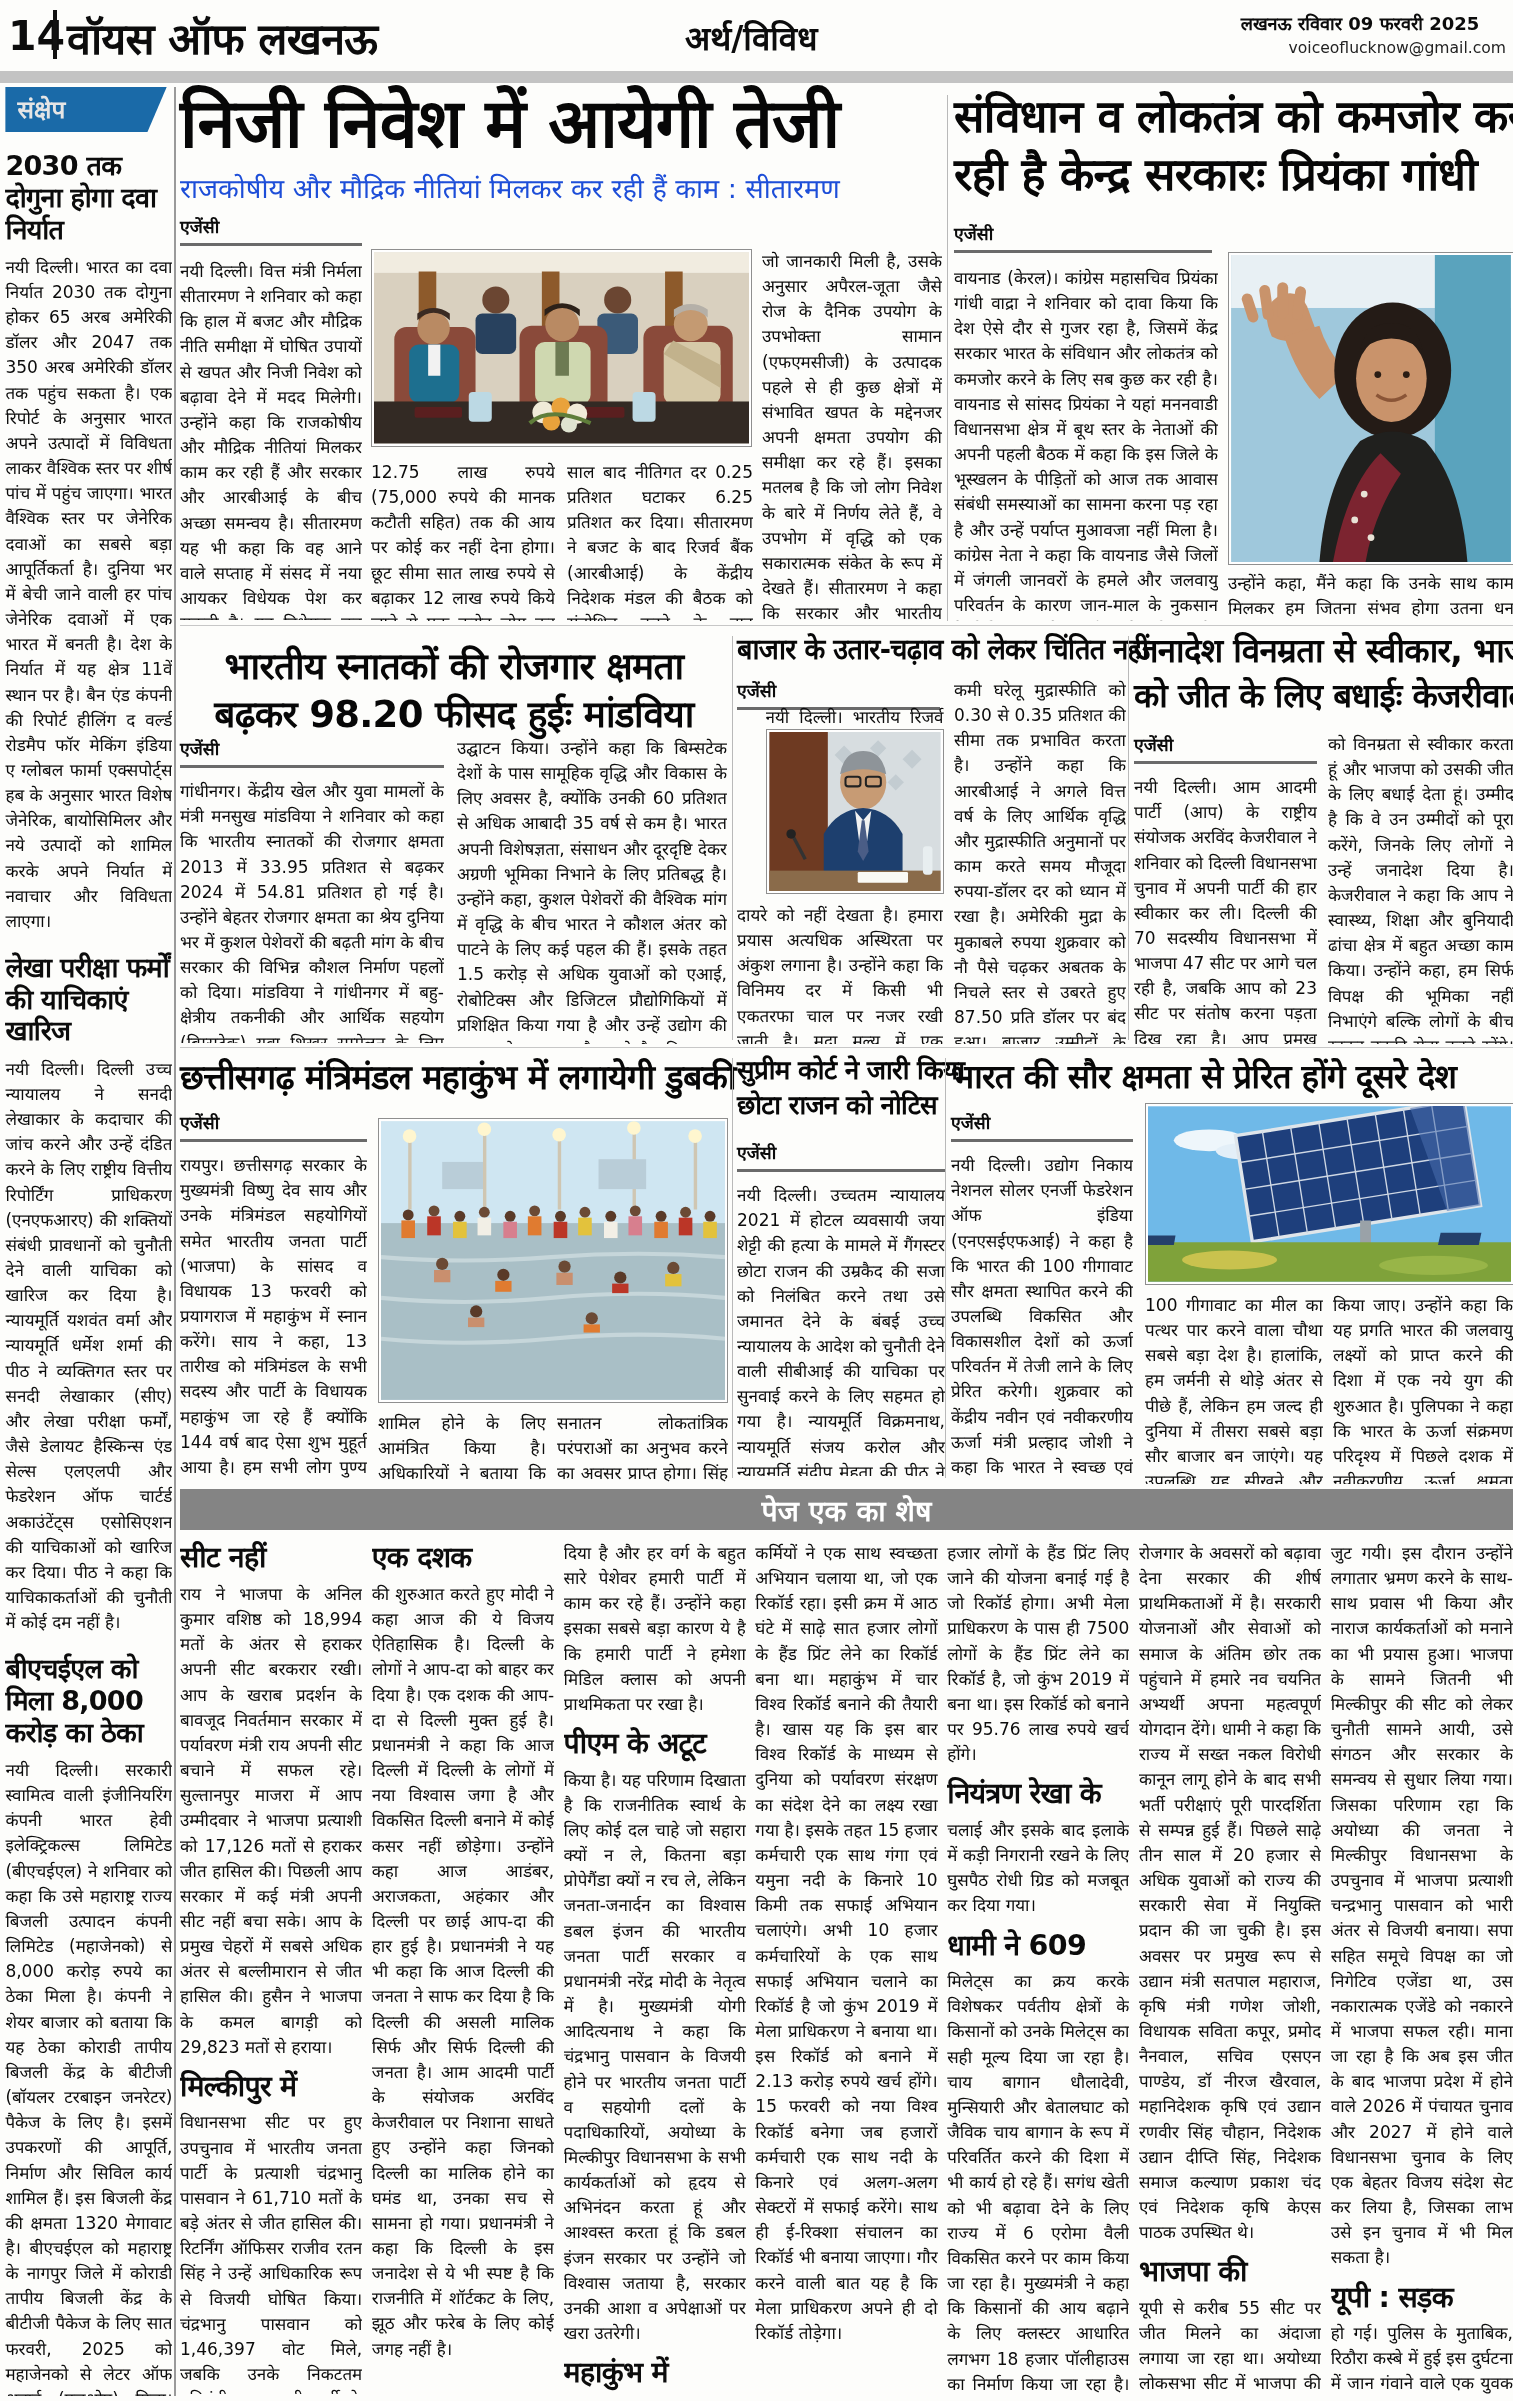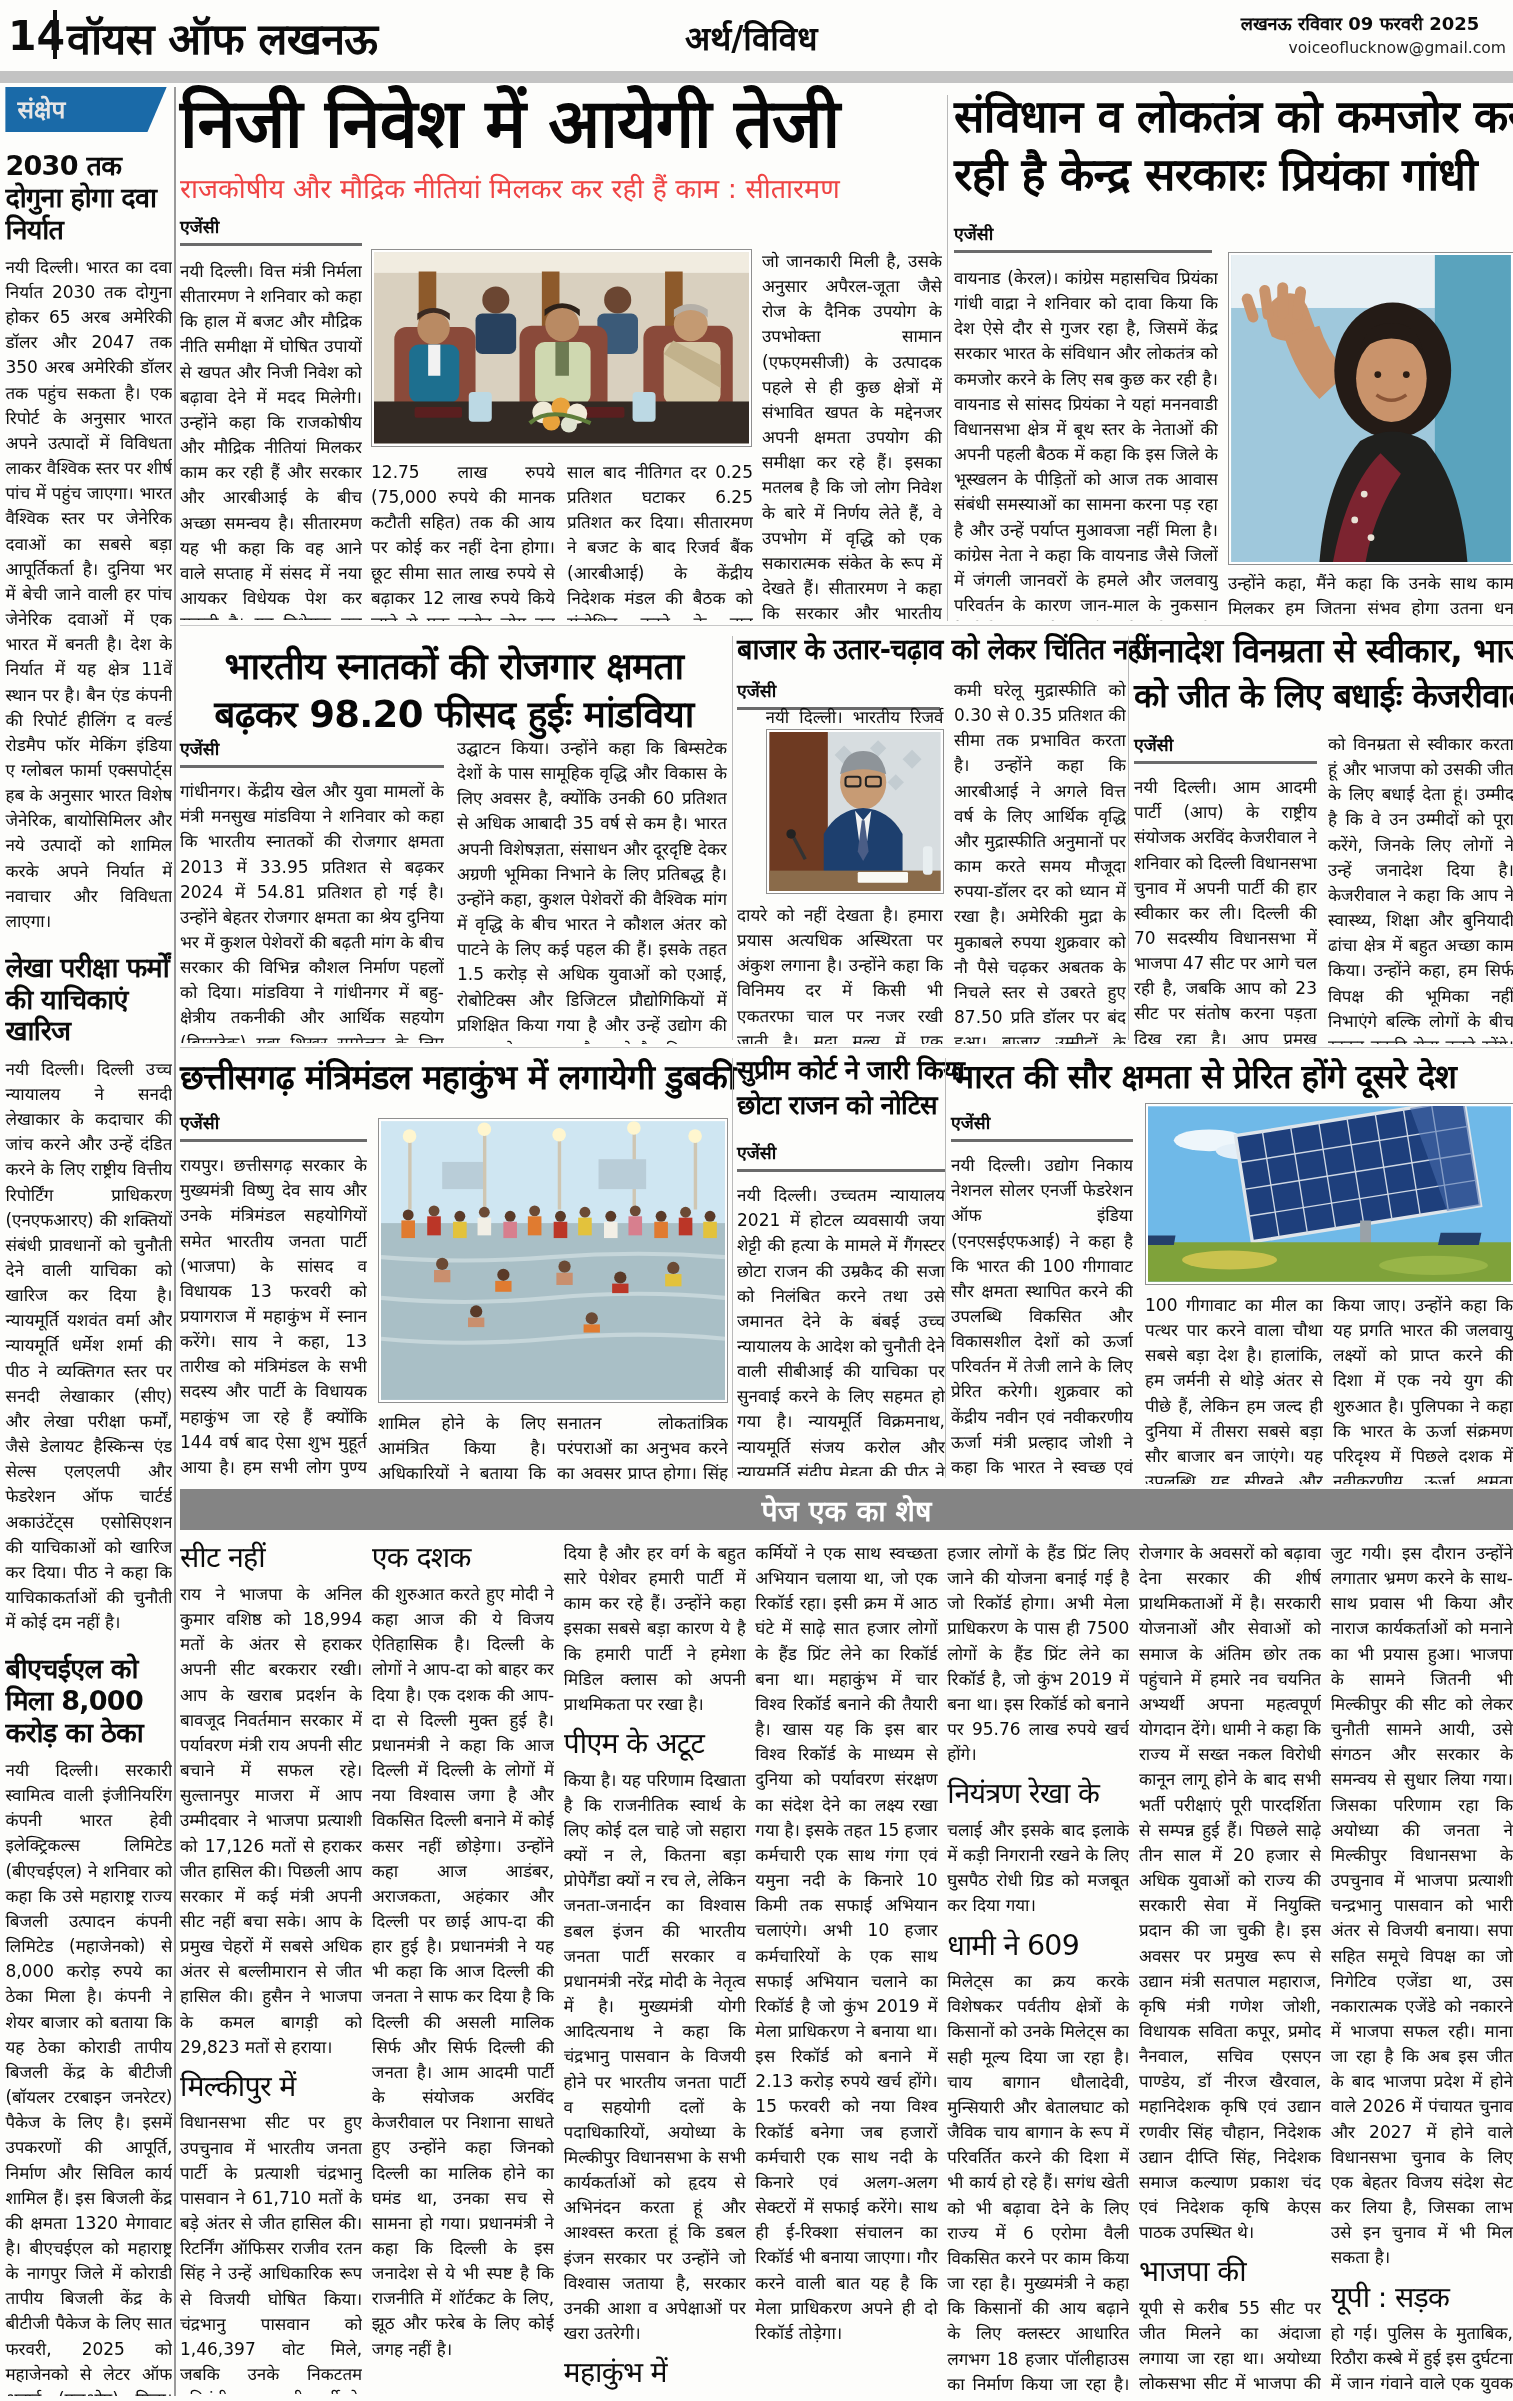--- a/index.html
+++ b/index.html
@@ -27,21 +27,21 @@
   .briefs-label{background:#1a6aa8;color:#e5e5e5;font-size:24.4px;font-weight:800;
       padding:5.4px 12.2px 6.8px;width:82%;clip-path:polygon(0 0,100% 0,88% 100%,0 100%);}
   .brief h2{font-size:27px;font-weight:900;line-height:1.18;margin:17.6px 0 9.5px;letter-spacing:-0.7px;}
   .brief .bt{font-size:17px;}
   
   .banner{left:180px;top:1489px;width:1333px;height:41px;background:#848484;
       display:flex;align-items:center;justify-content:center;}
   .banner span{color:#fff;font-size:28.5px;font-weight:900;}
   .cont{left:180px;top:1541px;width:1333px;height:853px;display:flex;gap:9.5px;}
   .cont .ccol{flex:1;overflow:hidden;}
-  .cont-h{font-size:28.5px;font-weight:400;line-height:1.15;margin:11px 0 6.8px;letter-spacing:-0.7px;}
+  .cont-h{font-size:28.5px;font-weight:700;line-height:1.15;margin:11px 0 6.8px;letter-spacing:-0.7px;}
   .cont-h.first{margin-top:1.4px;}
 </style>
 </head>
 <body>
 
 <header>
   <div class="abs mast-num" style="left:8.1px;top:12.2px;">14</div>
   <div class="abs" style="left:53px;top:9.5px;width:4.1px;height:49px;background:#111;"></div>
   <div class="abs mast-title" style="left:67px;top:8.1px;">वॉयस ऑफ लखनऊ</div>
   <div class="abs mast-sec" style="left:685px;top:15px;">अर्थ/विविध</div>
@@ -65,21 +65,21 @@
     <div class="bt">नयी दिल्ली। सरकारी स्वामित्व वाली इंजीनियरिंग कंपनी भारत हेवी इलेक्ट्रिकल्स लिमिटेड (बीएचईएल) ने शनिवार को कहा कि उसे महाराष्ट्र राज्य बिजली उत्पादन कंपनी लिमिटेड (महाजेनको) से 8,000 करोड़ रुपये का ठेका मिला है। कंपनी ने शेयर बाजार को बताया कि यह ठेका कोराडी तापीय बिजली केंद्र के बीटीजी (बॉयलर टरबाइन जनरेटर) पैकेज के लिए है। इसमें उपकरणों की आपूर्ति, निर्माण और सिविल कार्य शामिल हैं। इस बिजली केंद्र की क्षमता 1320 मेगावाट है। बीएचईएल को महाराष्ट्र के नागपुर जिले में कोराडी तापीय बिजली केंद्र के बीटीजी पैकेज के लिए सात फरवरी, 2025 को महाजेनको से लेटर ऑफ अवार्ड (एलओए) मिला। ठेका एलओए की तारीख से 52-58 महीने में पूरा होने की उम्मीद है।</div>
   </article>
 
 </aside>
 <div class="vrule" style="left:174px;top:87px;height:2309px;width:2px;background:#9a9a9a;"></div>
 
 <section class="abs" style="left:180px;top:88px;width:762px;height:536px;">
   <h1 class="headline" style="font-size:68px;line-height:1.05;margin:0;">
     <span class="nowrap">निजी निवेश में आयेगी तेजी</span>
   </h1>
-  <div style="font-size:27px;font-weight:500;color:#ef4444;margin-top:9.5px;">राजकोषीय और मौद्रिक नीतियां मिलकर कर रही हैं काम : सीतारमण</div>
+  <div style="font-size:27px;font-weight:500;color:#1d4ed8;margin-top:9.5px;">राजकोषीय और मौद्रिक नीतियां मिलकर कर रही हैं काम : सीतारमण</div>
   <div class="abs" style="left:0;top:126px;width:182px;">
     <div class="byline">एजेंसी</div>
     <div class="byrule" style="width:182px;"></div>
   </div>
   <div class="abs bt" style="left:0;top:171px;width:182px;height:361px;">नयी दिल्ली। वित्त मंत्री निर्मला सीतारमण ने शनिवार को कहा कि हाल में बजट और मौद्रिक नीति समीक्षा में घोषित उपायों से खपत और निजी निवेश को बढ़ावा देने में मदद मिलेगी। उन्होंने कहा कि राजकोषीय और मौद्रिक नीतियां मिलकर काम कर रही हैं और सरकार और आरबीआई के बीच अच्छा समन्वय है। सीतारमण यह भी कहा कि वह आने वाले सप्ताह में संसद में नया आयकर विधेयक पेश कर सकती है। यह विधेयक छह दशक पुराने आयकर अधिनियम का स्थान लेगा। वित्त मंत्री ने एक फरवरी को पेश बजट में मध्यम वर्ग को बड़ी राहत देते हुए आयकर में छूट सहित कई उपायों का प्रस्ताव किया। कर छूट के तहत आयकरदाताओं को एक साल में</div>
   <div class="abs photo-frame" style="left:191px;top:161px;width:381px;height:198px;">
     <svg viewBox="0 0 554 282">
       <rect width="554" height="282" fill="#d9d0bf"></rect>
       <rect width="554" height="30" fill="#f1ece0"></rect>
       <rect x="66" y="28" width="26" height="130" fill="#8d5a2b"></rect>

